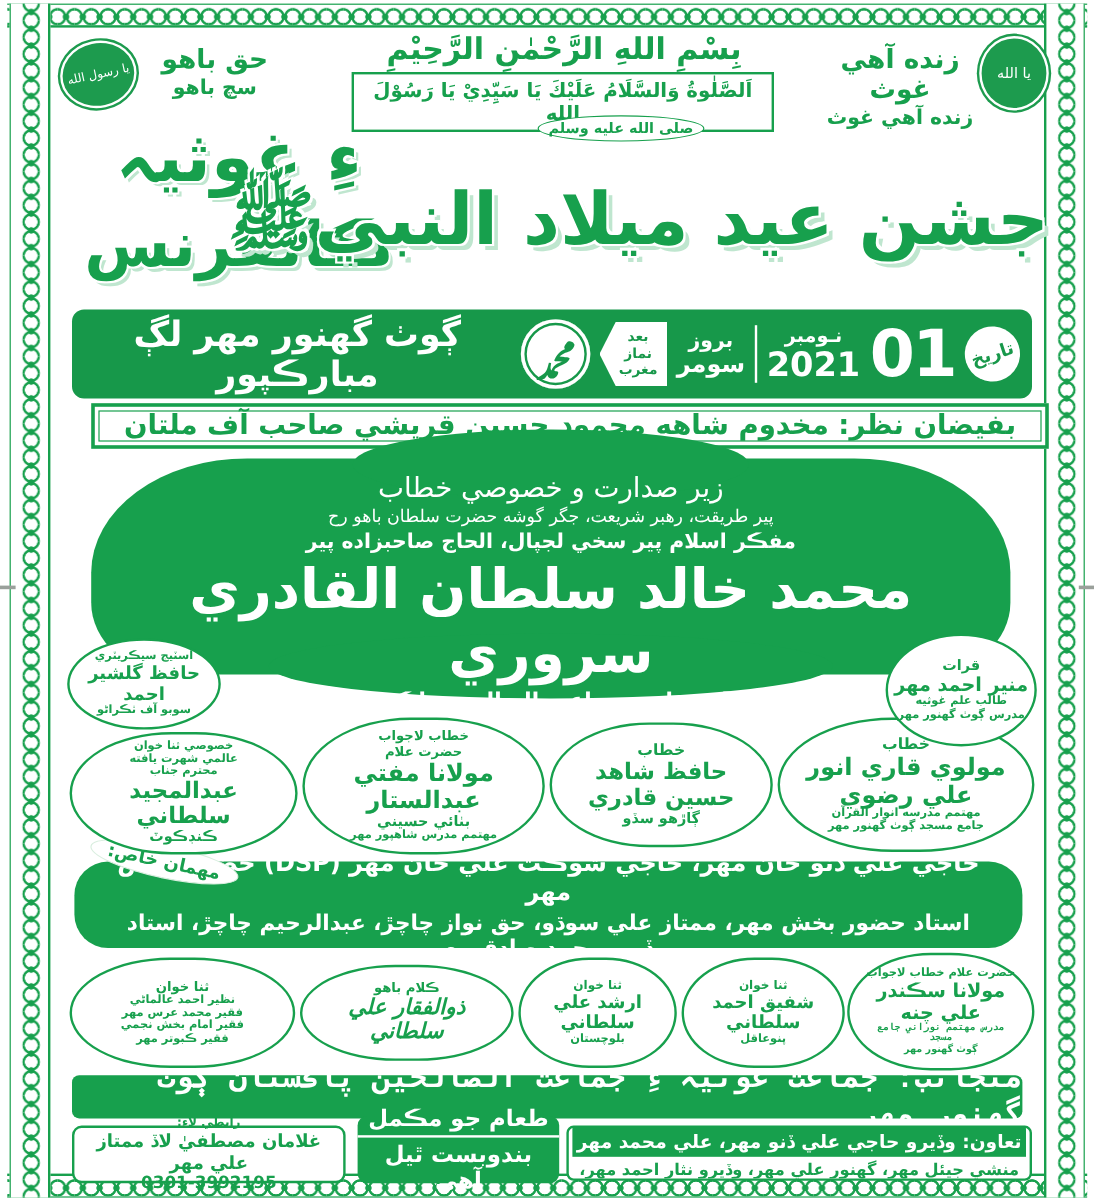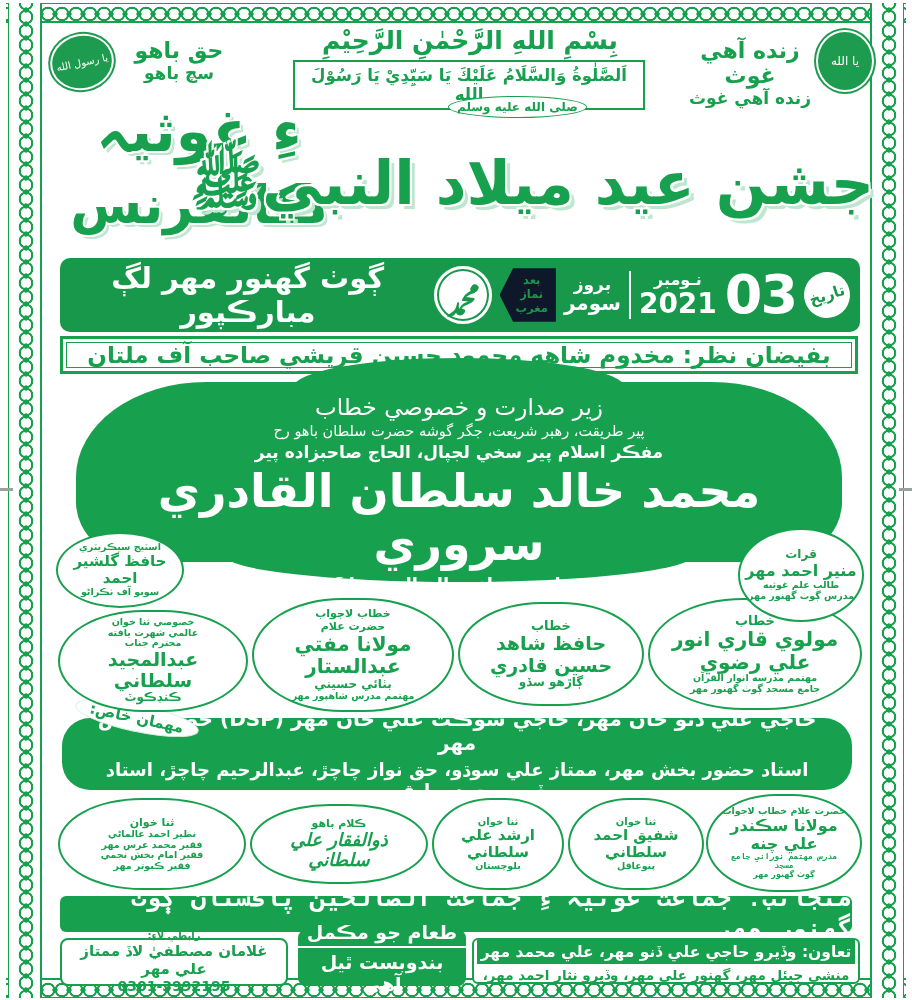--- a/index.html
+++ b/index.html
@@ -49,28 +49,28 @@
   .milad{font-size:60px;letter-spacing:-1px;line-height:130px;white-space:nowrap;
          text-shadow:-2px -2px 0 #fff,2px -2px 0 #fff,-2px 2px 0 #fff,2px 2px 0 #fff,5px 5px 0 #bfe6cf;}
   .stamp{font-size:12px;font-weight:700;border:1.5px solid #17a04d;border-radius:50%;padding:3px 8px;background:#fff;}
   
   .datebar{background:#17984a;border-radius:10px;display:flex;align-items:center;gap:8px;padding:5px 10px;z-index:2;}
   .date-circle{width:46px;height:46px;border-radius:50%;background:#fff;color:#17984a;font-weight:700;font-size:15px;
                display:flex;align-items:center;justify-content:center;transform:rotate(-18deg);flex:0 0 auto;}
   .day{font-size:54px;font-weight:700;color:#fff;line-height:1;letter-spacing:-2px;font-family:"DejaVu Sans",sans-serif;}
   .col{display:flex;flex-direction:column;align-items:center;color:#fff;font-weight:700;line-height:1.05;}
   .divider{width:2px;height:48px;background:#fff;flex:0 0 auto;}
-  .timebox{background:#0f172a;color:#17984a;font-weight:700;font-size:11.5px;line-height:1.2;text-align:center;
+  .timebox{background:#ffffff;color:#17984a;font-weight:700;font-size:11.5px;line-height:1.2;text-align:center;
            padding:6px 8px 6px 16px;clip-path:polygon(0 50%,24% 0,100% 0,100% 100%,24% 100%);flex:0 0 auto;}
   .medallion{width:58px;height:58px;border-radius:50%;background:#fff;color:#17984a;display:flex;align-items:center;
              justify-content:center;font-size:30px;font-weight:700;box-shadow:inset 0 0 0 3px #fff,inset 0 0 0 5px #17984a;flex:0 0 auto;}
   .venue{flex:1;text-align:center;color:#fff;font-weight:700;font-size:29px;letter-spacing:-.5px;}
   
   .patronage{border:3px solid #17a04d;outline:1px solid #17a04d;outline-offset:-7px;background:#fff;
-             display:flex;align-items:center;justify-content:center;font-size:23px;font-weight:700;}
+             display:flex;align-items:center;justify-content:center;font-size:23px;font-weight:700;margin-left:16px;}
   
   .panel{background:#17a04d;border-radius:130px 130px 70px 70px/95px 95px 60px 60px;color:#fff;text-align:center;z-index:1;}
   .panel::before{content:"";position:absolute;top:-24px;left:50%;transform:translateX(-50%);width:330px;height:58px;
                  background:#17a04d;border-radius:50%;}
   .panel::after{content:"";position:absolute;bottom:-20px;left:50%;transform:translateX(-50%);width:470px;height:54px;
                 background:#17a04d;border-radius:50%;}
   .panel-inner{position:relative;z-index:2;padding-top:12px;display:flex;flex-direction:column;gap:3px;}
   .p-head{font-size:23px;font-weight:400;}
   .p-l1{font-size:14.5px;}
   .p-l2{font-size:17px;font-weight:700;}
@@ -130,21 +130,21 @@
 
   <div class="abs ctr" style="left:58px;top:102px;width:282px;">
     <div class="t3d conf1">ءِ غوثيہ</div>
     <div class="t3d conf2" style="margin-top:18px;">ڪانفرنس</div>
   </div>
   <div class="abs stamp" style="left:448px;top:96px;">صلى الله عليه وسلم</div>
   <div class="abs ctr t3d milad" style="left:292px;top:118px;width:582px;height:132px;">جشن عيد ميلاد النبيﷺ</div>
 
   <div class="abs datebar" style="left:60px;top:258px;width:800px;height:74px;">
     <div class="date-circle">تاريخ</div>
-    <div class="day">03</div>
+    <div class="day">01</div>
     <div class="col">
       <span style="font-size:16px;">نـومبر</span>
       <span style="font-size:28px;">2021</span>
     </div>
     <div class="divider"></div>
     <div class="col">
       <span style="font-size:17px;">بروز</span>
       <span style="font-size:20px;">سومر</span>
     </div>
     <div class="timebox">

